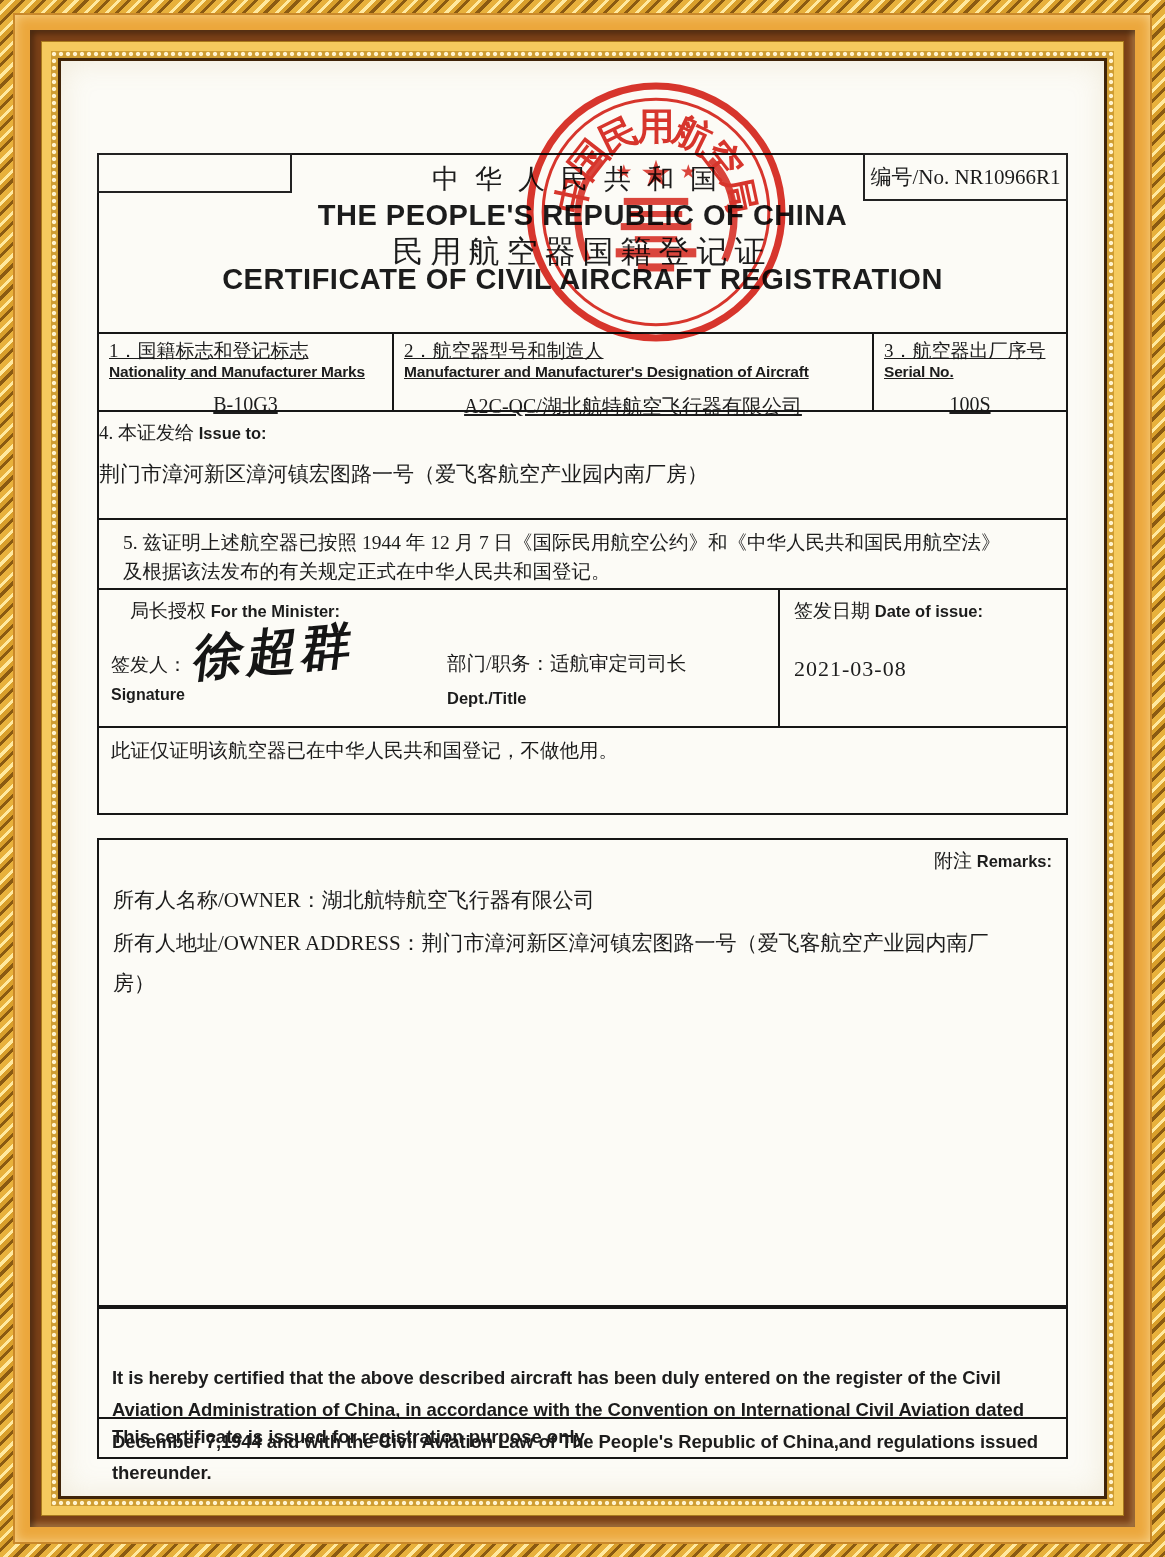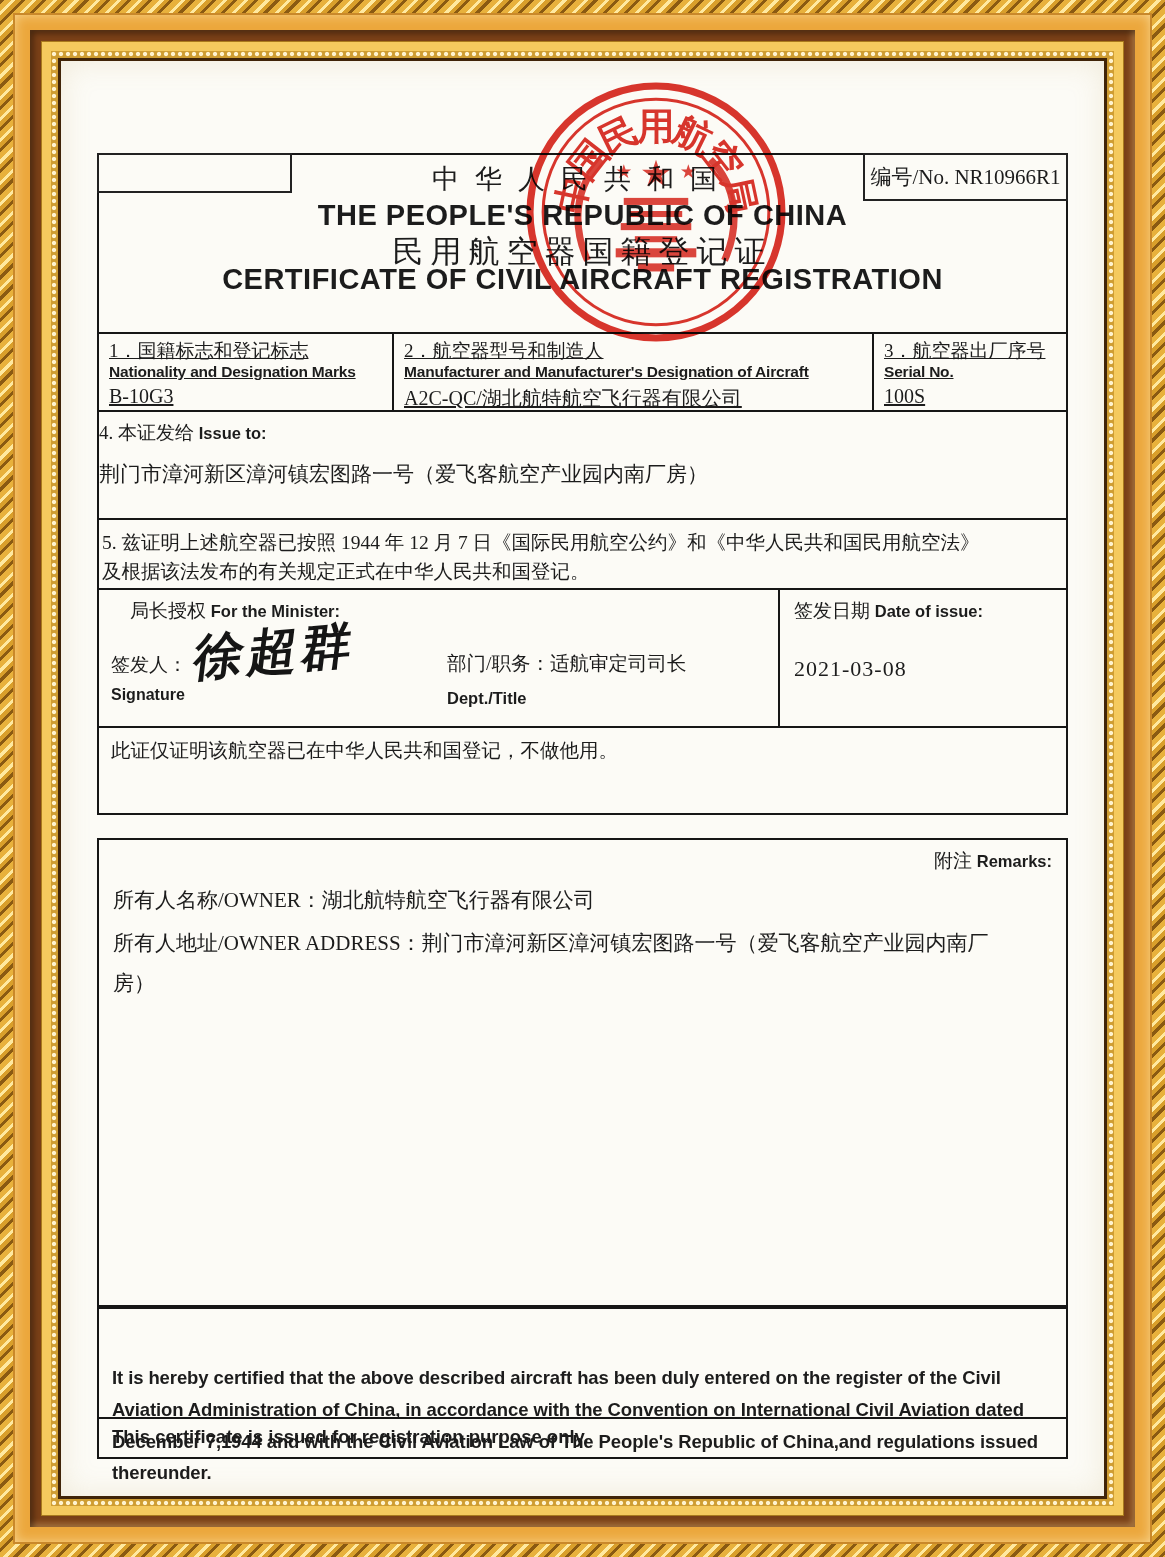--- a/index.html
+++ b/index.html
@@ -42,28 +42,28 @@
   .t-cn2 { top:76px;  font-size:31px; letter-spacing:7px; }
   .t-en2 { top:108px; font-size:29px; letter-spacing:.5px; }
 
   .row { position:relative; border-top:2px solid #161616; display:flex; }
   .rowA { height:78px; }
   .rowA .cell { padding:6px 10px; border-left:2px solid #161616;text-decoration:underline; }
   .rowA .cell:first-child { border-left:none; }
   .cA1 { width:293px; } .cA2 { width:480px; } .cA3 { flex:1; }
   .lbl-cn { font-size:19px; line-height:1.15; }
   .lbl-en { font-size:15.5px; line-height:1.25; letter-spacing:-0.2px; }
-  .val    { font-size:20px; margin-top:4px; }
+  .val    { font-size:20px; margin-top:12px;text-align:center; }
 
   .rowB { height:108px; display:block; padding:8px 0; }
   .rowB .field-label { font-size:19px; }
   .rowB .v1 { font-size:21px; margin-top:12px; }
   .rowB .v2 { font-size:21px; margin-top:14px; }
 
-  .rowC { height:70px; display:block; padding:8px 3px; font-size:19.5px; line-height:1.5; }
+  .rowC { height:70px; display:block; padding:8px 24px; font-size:19.5px; line-height:1.5; }
 
   .rowDE { height:138px; }
   .cell-minister { flex:1; position:relative; padding:8px 12px; }
   .cell-date { width:288px; border-left:2px solid #161616; position:relative; padding:8px 14px; }
   .minister-hdr { font-size:19px;margin-left:19px; }
   .sig-label { position:absolute; left:12px; top:62px; font-size:19px; }
   .sig-label .en { display:block; font-size:16px; margin-top:8px; }
   .signature { position:absolute; left:95px; top:28px; font-size:50px; font-weight:bold;
                transform:rotate(-5deg) skewX(-12deg); letter-spacing:4px; color:#151515; }
   .dept { position:absolute; left:348px; top:60px; font-size:19.5px; }
@@ -115,21 +115,21 @@
       </div>
       <div class="t-line t-cn1 cjk">中华人民共和国</div>
       <div class="t-line t-en1 en">THE PEOPLE'S REPUBLIC OF CHINA</div>
       <div class="t-line t-cn2 cjk">民用航空器国籍登记证</div>
       <div class="t-line t-en2 en">CERTIFICATE OF CIVIL AIRCRAFT REGISTRATION</div>
     </div>
 
     <div class="row rowA">
       <div class="cell cA1">
         <div class="lbl-cn cjk">1．国籍标志和登记标志</div>
-        <div class="lbl-en en">Nationality and Designation Marks</div>
+        <div class="lbl-en en">Nationality and Manufacturer Marks</div>
         <div class="val type">B-10G3</div>
       </div>
       <div class="cell cA2">
         <div class="lbl-cn cjk">2．航空器型号和制造人</div>
         <div class="lbl-en en">Manufacturer and Manufacturer's Designation of Aircraft</div>
         <div class="val type">A2C-QC/湖北航特航空飞行器有限公司</div>
       </div>
       <div class="cell cA3">
         <div class="lbl-cn cjk">3．航空器出厂序号</div>
         <div class="lbl-en en">Serial No.</div>

